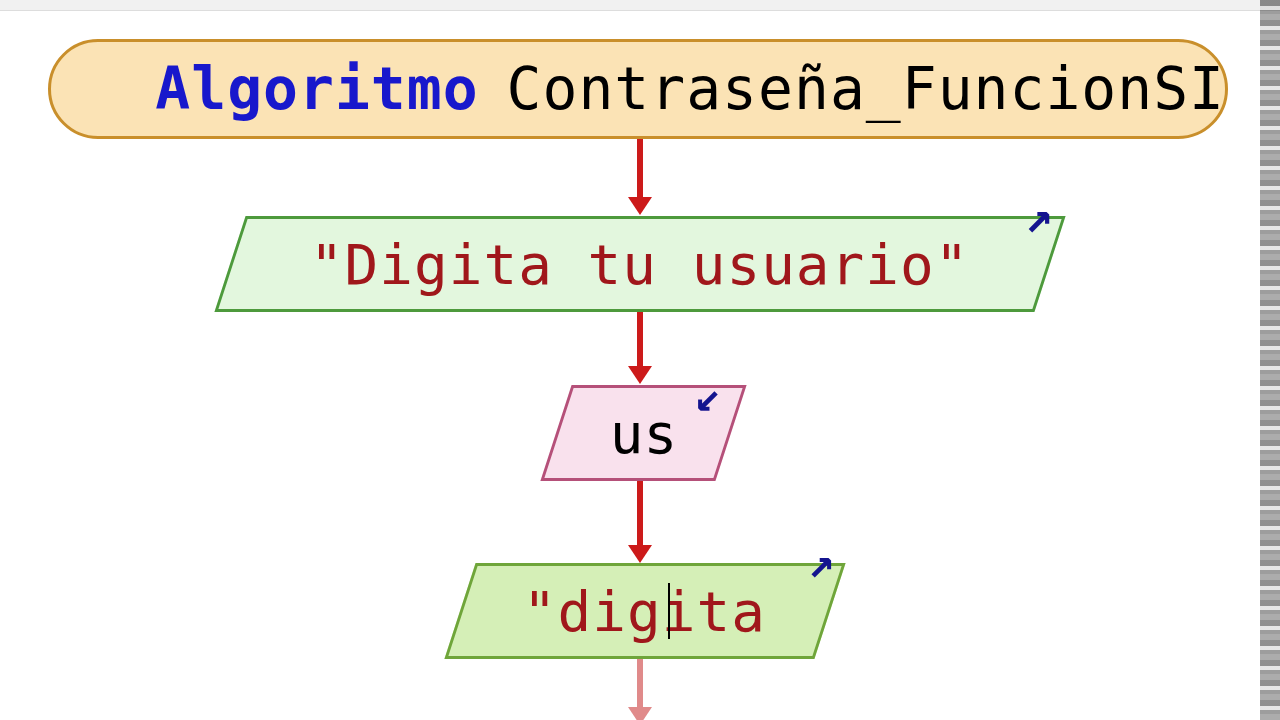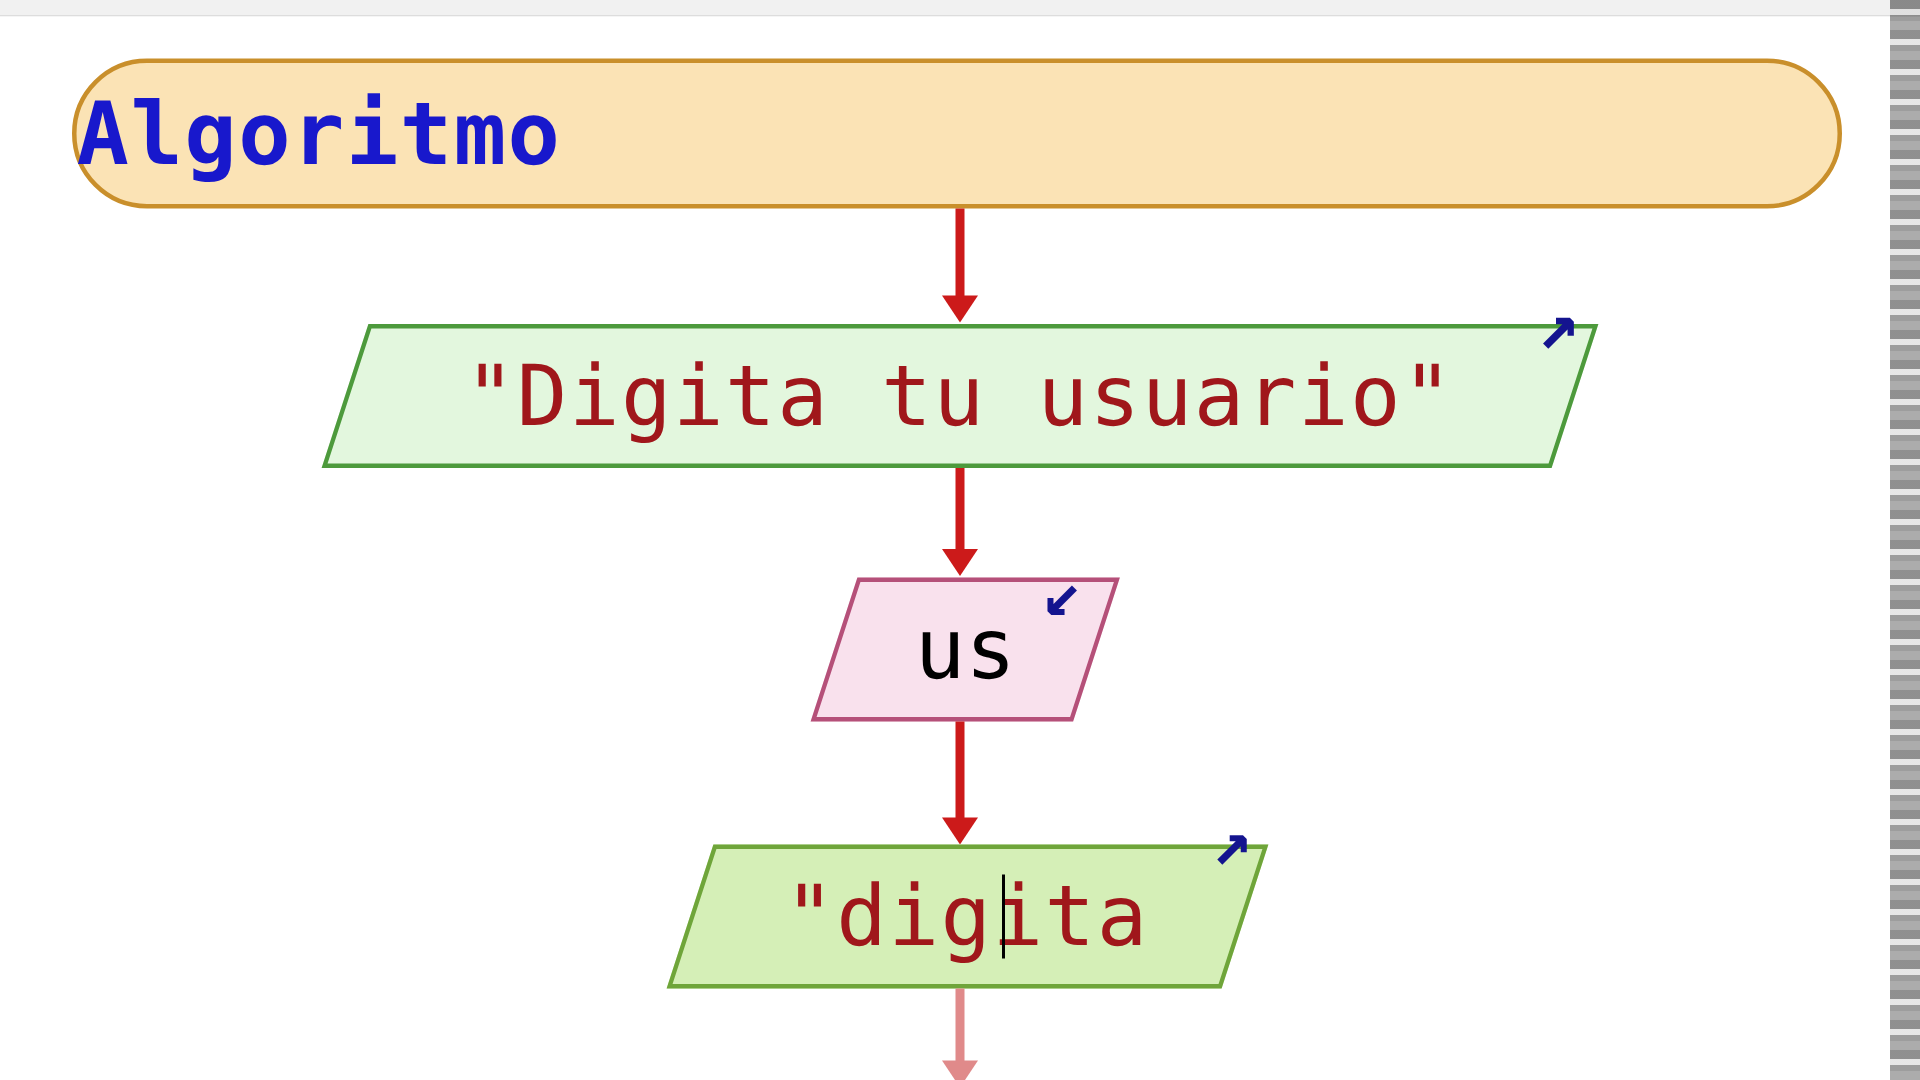--- a/index.html
+++ b/index.html
@@ -44,21 +44,21 @@
     position: absolute;
     left: 48px;
     top: 28px;
     width: 1180px;
     height: 100px;
     background: #fbe3b5;
     border: 3px solid #c98f2b;
     border-radius: 50px;
     display: flex;
     align-items: center;
-    justify-content: space-between;
+    justify-content: flex-end;
     box-sizing: border-box;
   }
   .terminator .kw {
     color: #1818cc;
     font-size: 58px;
     font-weight: bold;
     letter-spacing: 1px;
   }
   .terminator .name {
     color: #000;
@@ -189,20 +189,21 @@
 </head>
 <body>
 
 <div class="toolbar"></div>
 <div class="right-strip"></div>
 
 <div class="canvas">
 
   <div class="terminator">
     <span class="kw">Algoritmo</span>
+    <span class="name">Contraseña_FuncionSI</span>
   </div>
 
   <div class="v-arrow" style="left:640px; top:128px;">
     <div class="shaft" style="height:60px;"></div>
     <div class="head" style="top:58px;"></div>
   </div>
 
   <div class="para-out">
     <span class="txt">"Digita tu usuario"</span>
   </div>

